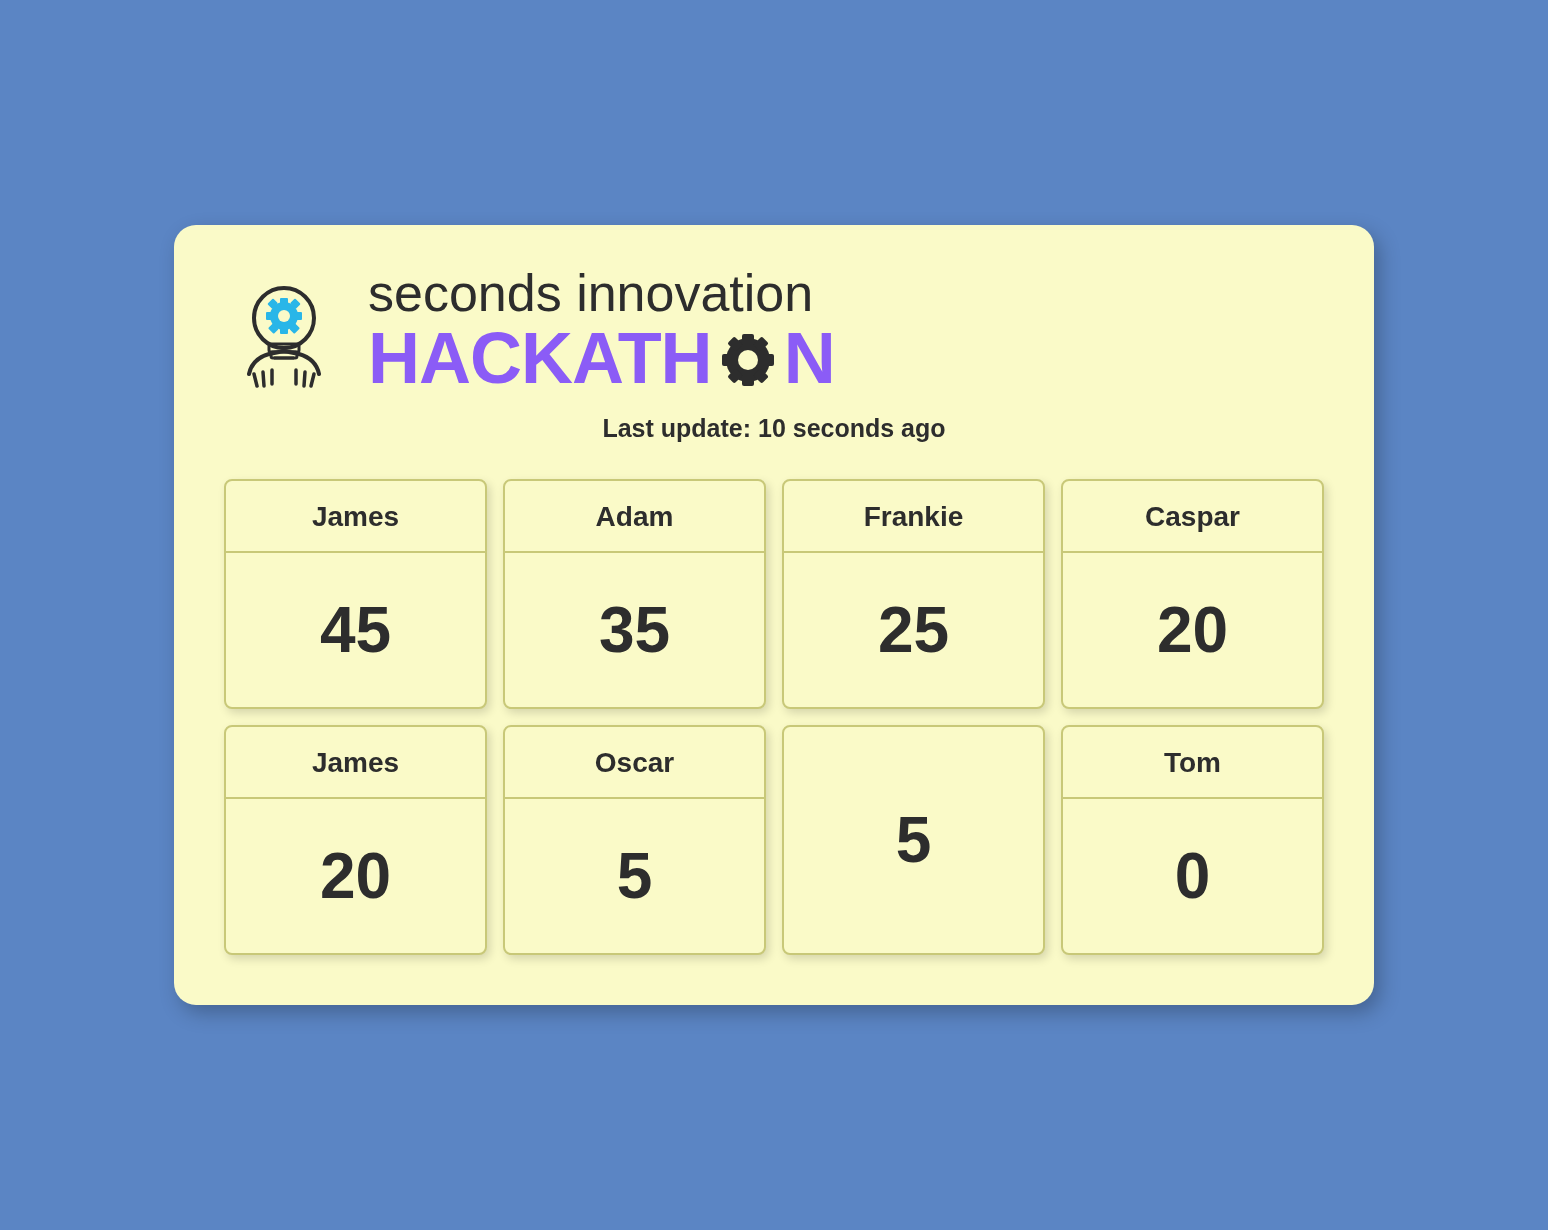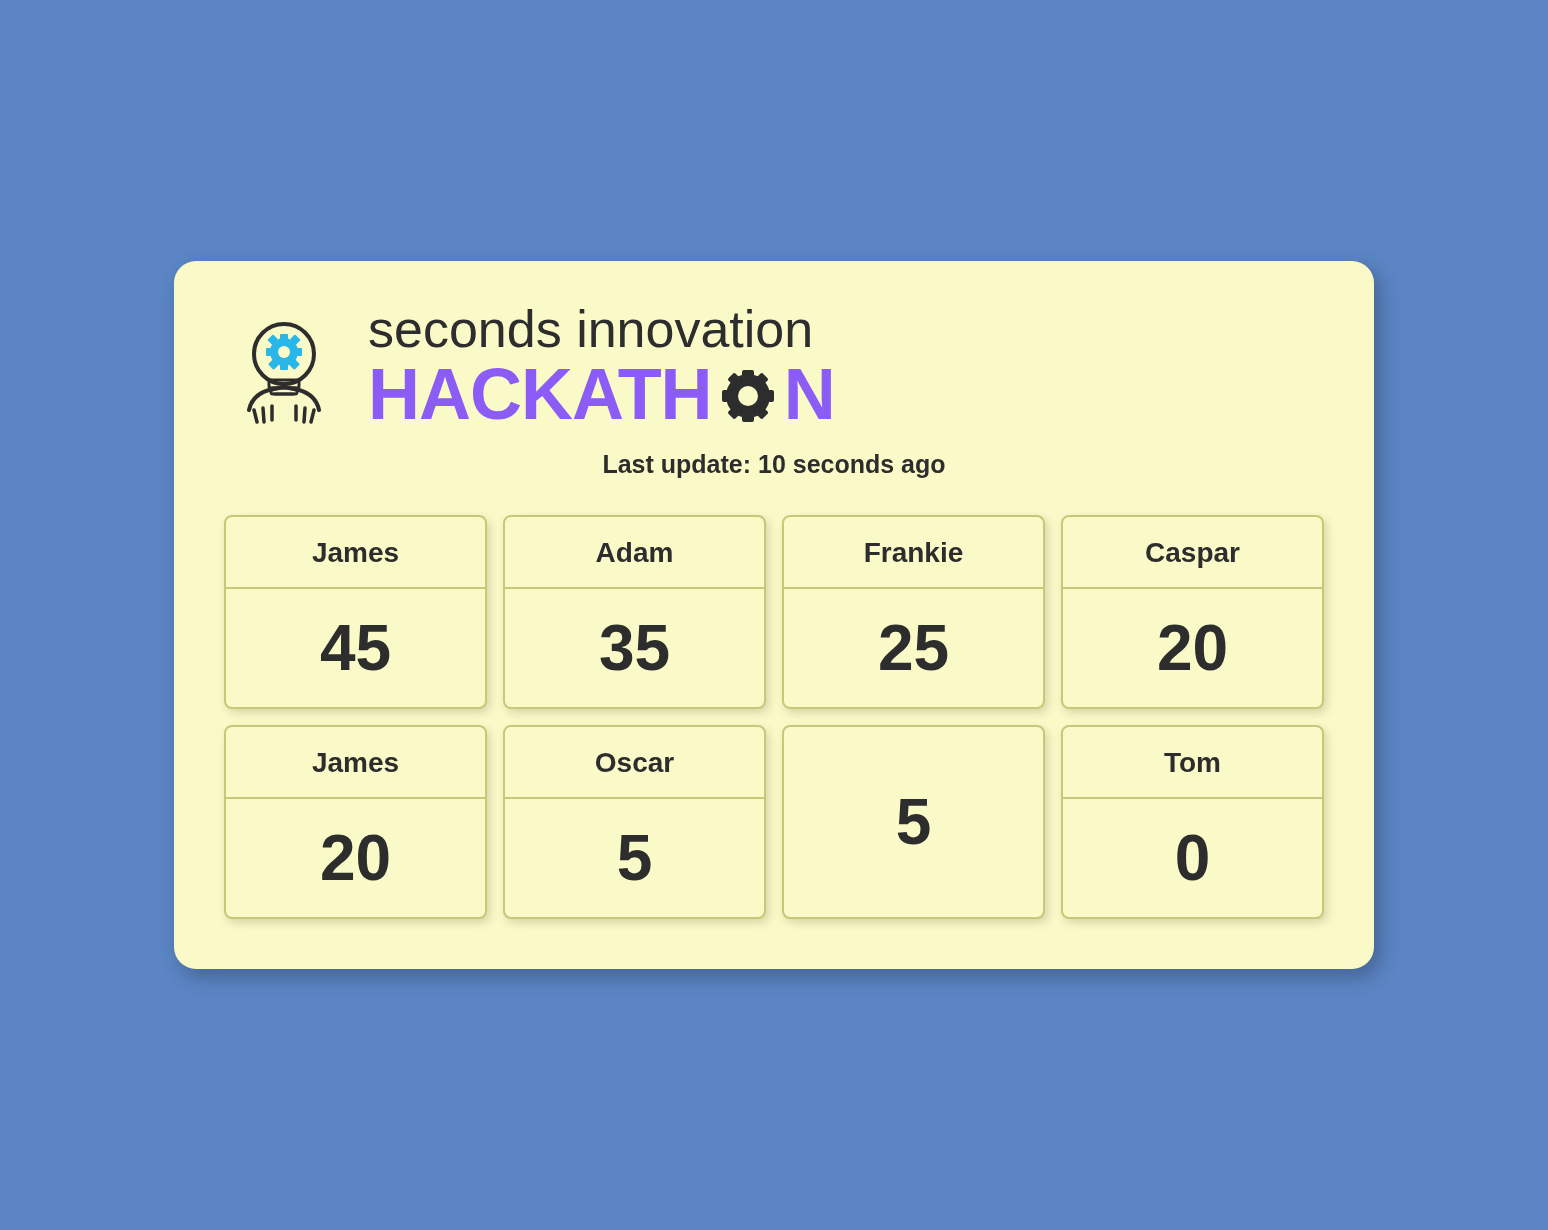--- a/index.html
+++ b/index.html
@@ -88,21 +88,21 @@
       padding: 20px 10px 18px 10px;
       text-align: center;
       font-size: 28px;
       font-weight: 800;
       color: #2d2d2d;
       border-bottom: 2px solid #c8c878;
       font-family: Arial, sans-serif;
     }
 
     .player-score {
-      padding: 22px 10px;
+      padding: 40px 10px;
       text-align: center;
       font-size: 64px;
       font-weight: 900;
       color: #2d2d2d;
       font-family: Arial Black, Arial, sans-serif;
       flex: 1;
       display: flex;
       align-items: center;
       justify-content: center;
     }

